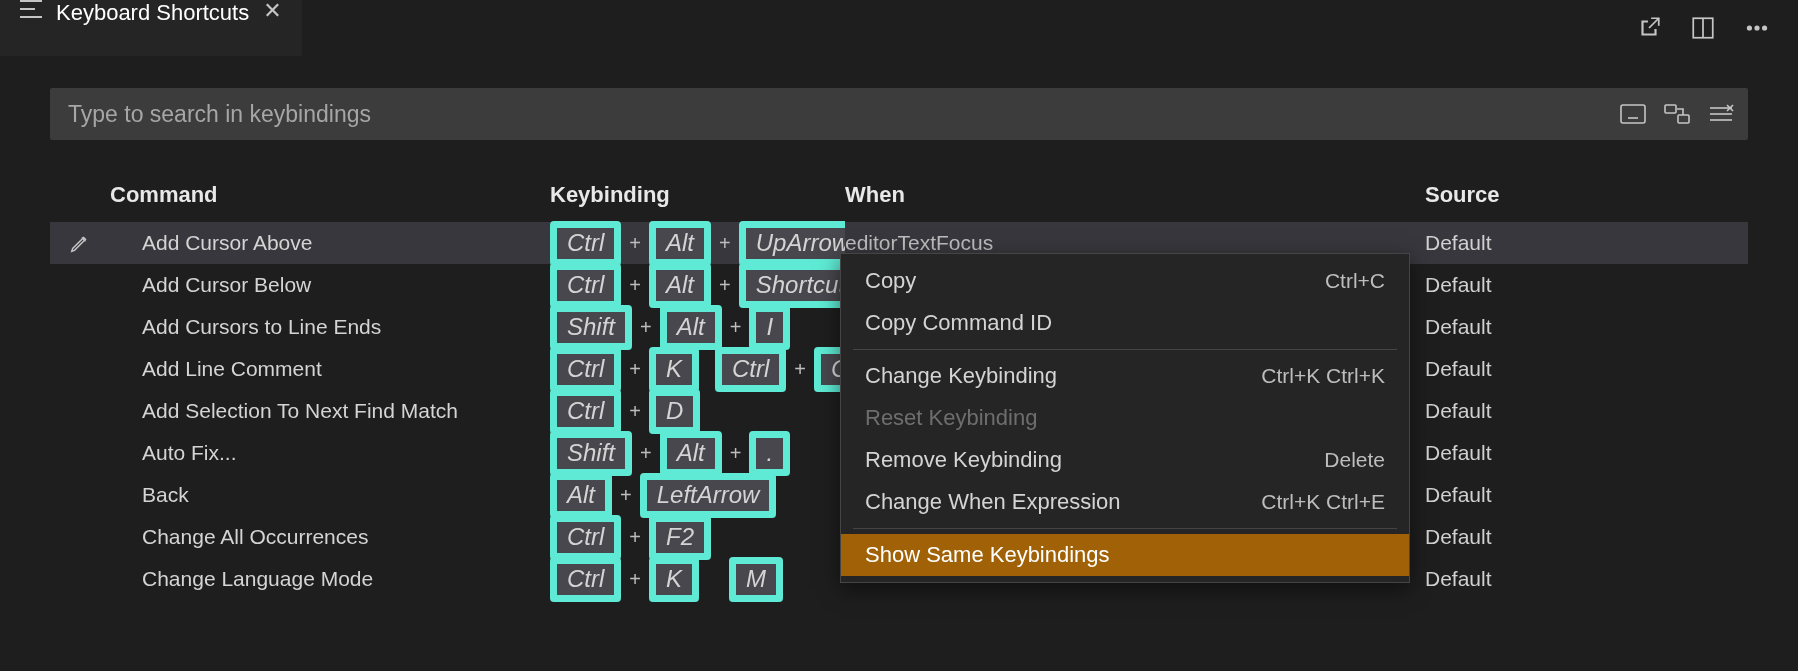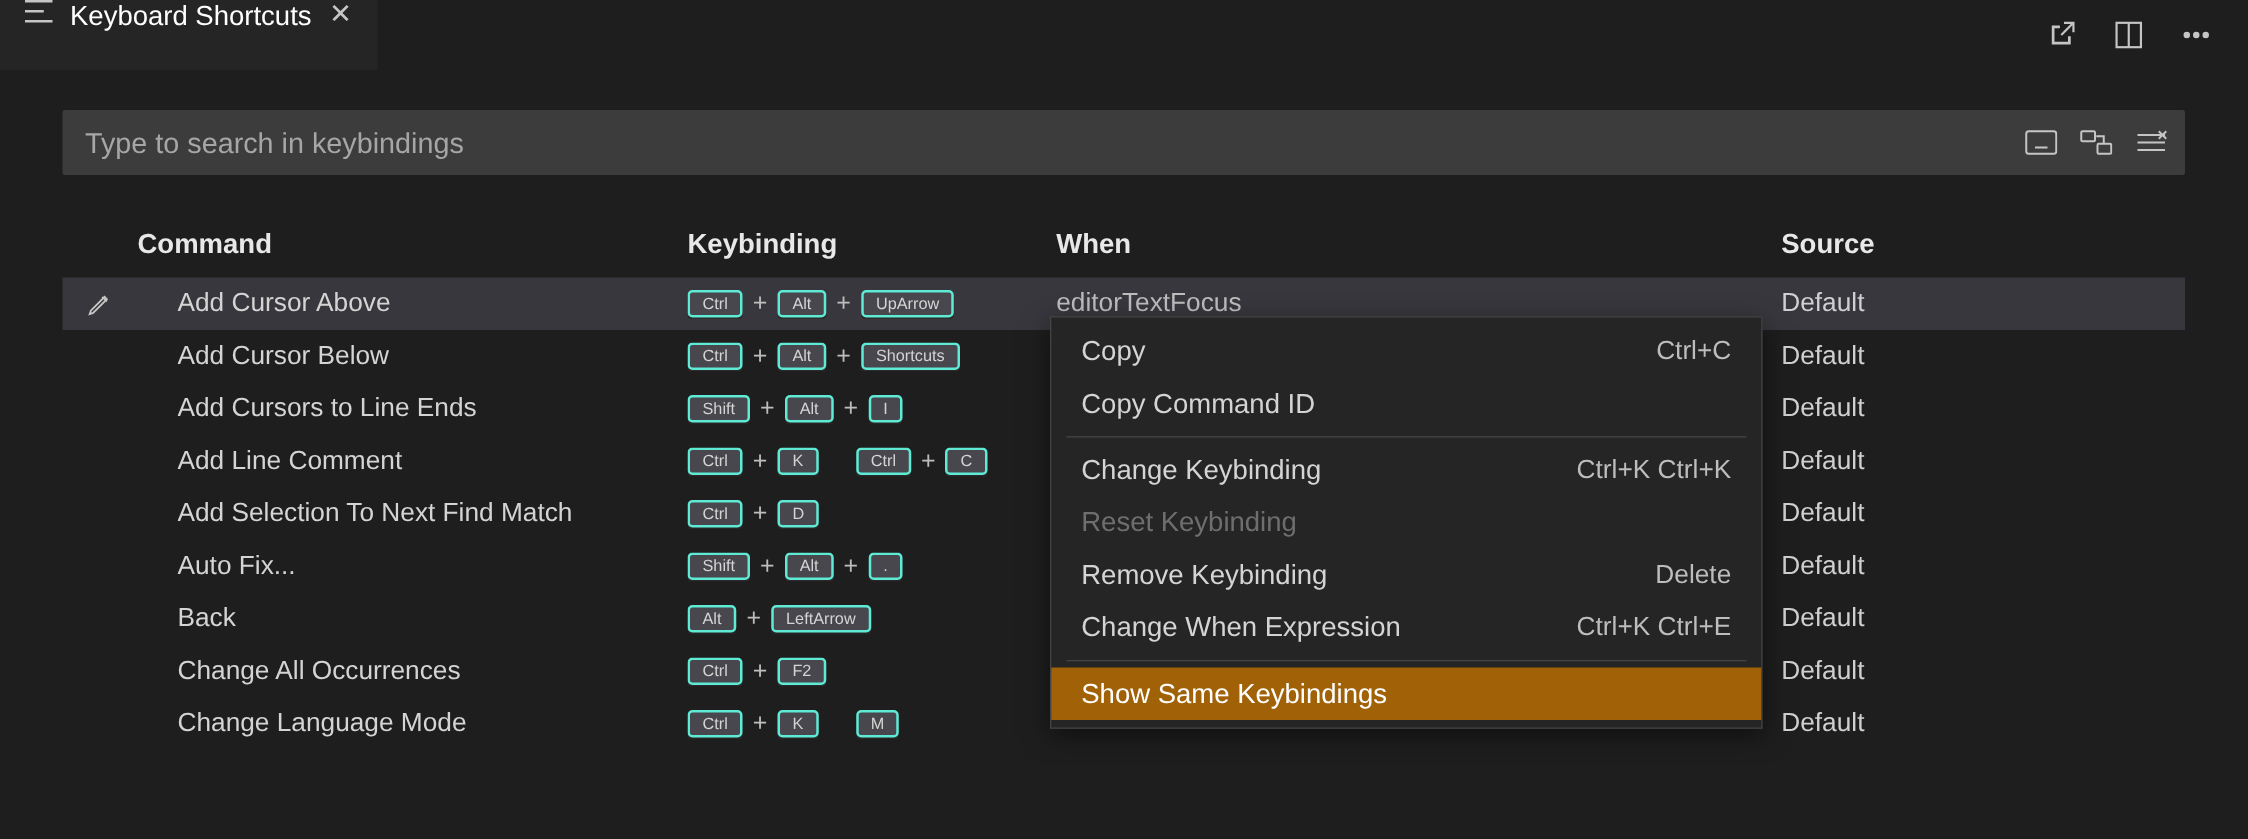--- a/index.html
+++ b/index.html
@@ -94,26 +94,27 @@
   .when-cell { color:#bdbdbd; }
 
   .pencil {
     display:flex; justify-content:center; align-items:center;
   }
   .pencil svg { stroke:#c5c5c5; fill:none; stroke-width:1.6; }
 
   .kbwrap { display:flex; align-items:center; gap:8px; flex-wrap:nowrap;}
   .key {
     background:#47474d;
-    border:2px solid #5eead4;
+    border:7px solid #5eead4;
     box-shadow: 0 2px 0 #2a2a2a;
     border-radius:4px;
     padding:1px 10px 2px 10px;
-    font-size:13px;
+    font-size:24px;
     color:#d4d4d4;
+    font-style:italic;
   }
   .plus { color:#bdbdbd; font-size:20px; }
   .chord-gap { display:inline-block; width:14px; }
 
   .context-menu {
     position:absolute;
     left:840px; top:233px;
     width:570px;
     background:#252526;
     border:1px solid #454545;

